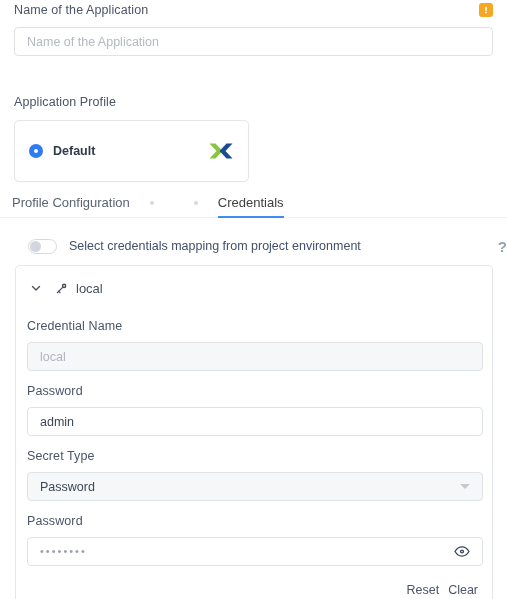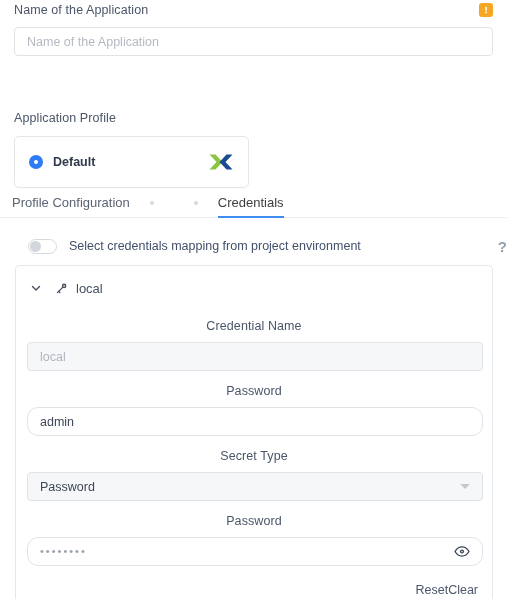--- a/index.html
+++ b/index.html
@@ -64,27 +64,27 @@
     align-items: center;
     padding: 0 12px;
     font-size: 12.5px;
     color: #b4b9c2;
   }
 
   
   .app-profile-block {
     position: absolute;
     left: 14px;
-    top: 108px;
+    top: 92px;
     width: 479px;
   }
   .profile-card {
     margin-top: 10px;
     width: 235px;
-    height: 52px;
+    height: 62px;
     border: 1px solid #e3e6ea;
     border-radius: 5px;
     background: #ffffff;
     display: flex;
     align-items: center;
     padding: 0 14px;
     box-shadow: 0 1px 1px rgba(16,24,40,0.02);
   }
   .radio {
     width: 14px;
@@ -214,34 +214,34 @@
   .key-icon { width: 13px; height: 13px; margin-left: 13px; flex: none; }
   .key-icon svg { display: block; }
   .cred-title {
     margin-left: 8px;
     font-size: 13px;
     color: #46505f;
   }
 
   .cred-body { padding: 0 11px; }
 
-  .form-group { margin-top: 12px; text-align: center; }
+  .form-group { margin-top: 12px; }
   .form-group .field-label { margin-bottom: 8px; display: block; }
 
   .inp {
     width: 456px;
     height: 29px;
     border: 1px solid #dfe3e8;
     border-radius: 4px;
     display: flex;
     align-items: center;
     padding: 0 12px;
     font-size: 12.5px;
   }
-  .inp.white { background: #ffffff; color: #3d4757; border-radius: 11px; }
+  .inp.white { background: #ffffff; color: #3d4757; }
   .inp.muted { background: #f6f7f9; color: #b0b6bf; }
   .inp.select {
     background: #f6f7f9;
     color: #3d4757;
     justify-content: space-between;
   }
   .caret {
     width: 0; height: 0;
     border-left: 5px solid transparent;
     border-right: 5px solid transparent;
@@ -256,20 +256,21 @@
     line-height: 11px;
   }
   .eye { width: 16px; height: 11px; flex: none; }
   .eye svg { display: block; }
 
   
   .cred-actions {
     display: flex;
     justify-content: flex-end;
     align-items: center;
+    gap: 9px;
     padding: 0 14px;
     margin-top: 17px;
   }
   .link-btn {
     font-size: 12.5px;
     color: #4a5568;
     background: none;
     border: none;
     cursor: pointer;
     font-family: inherit;

